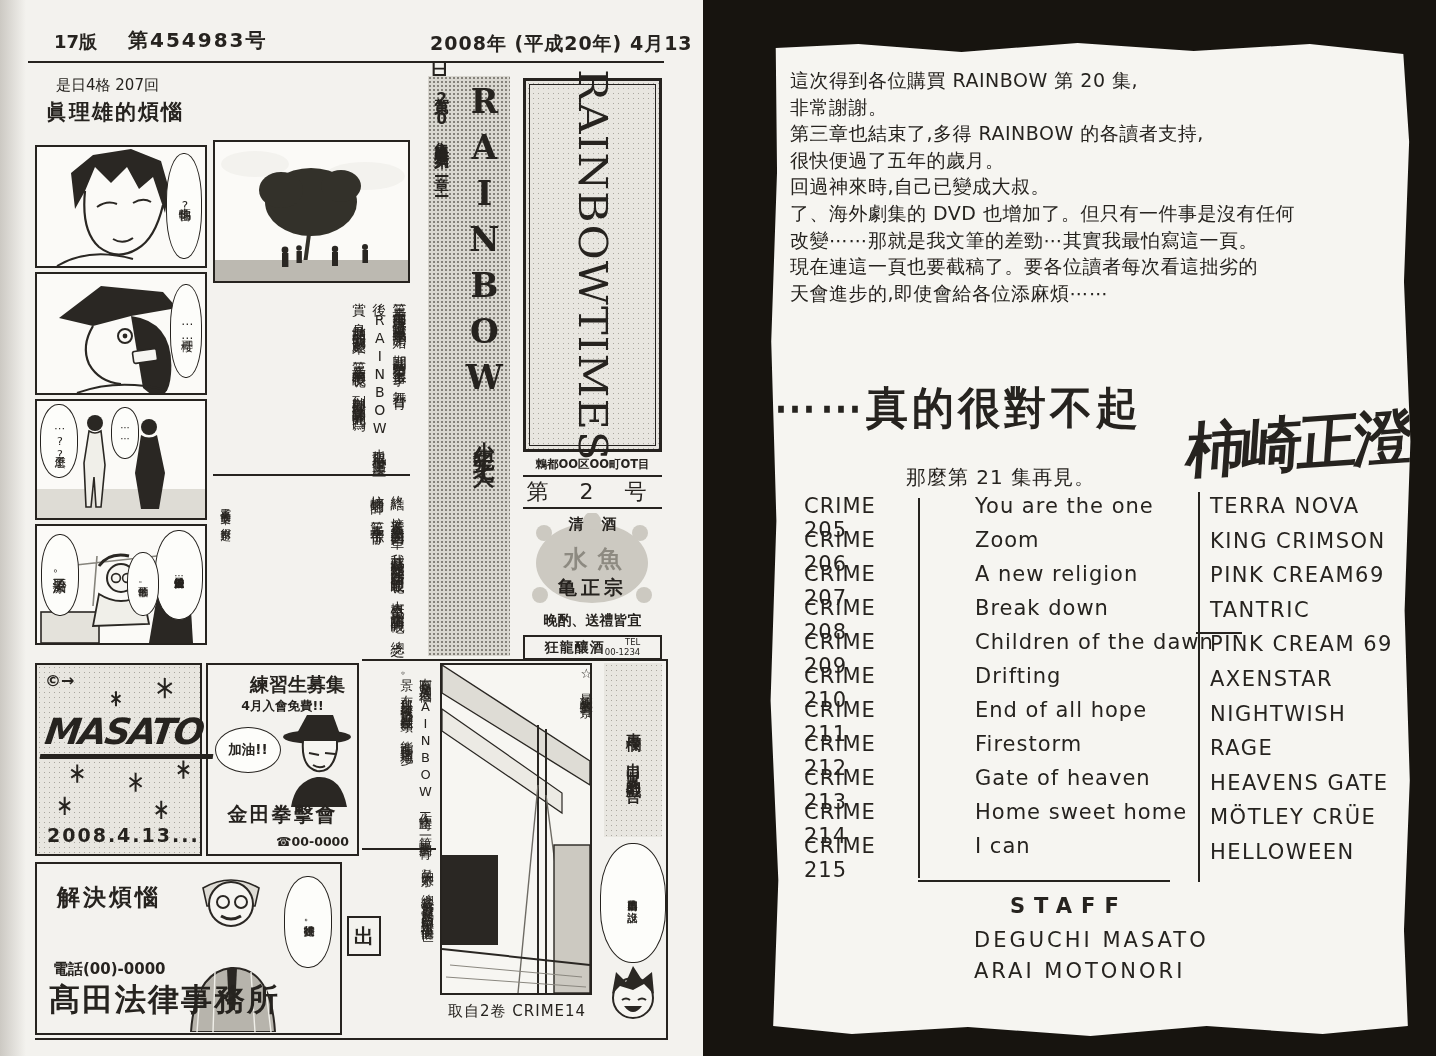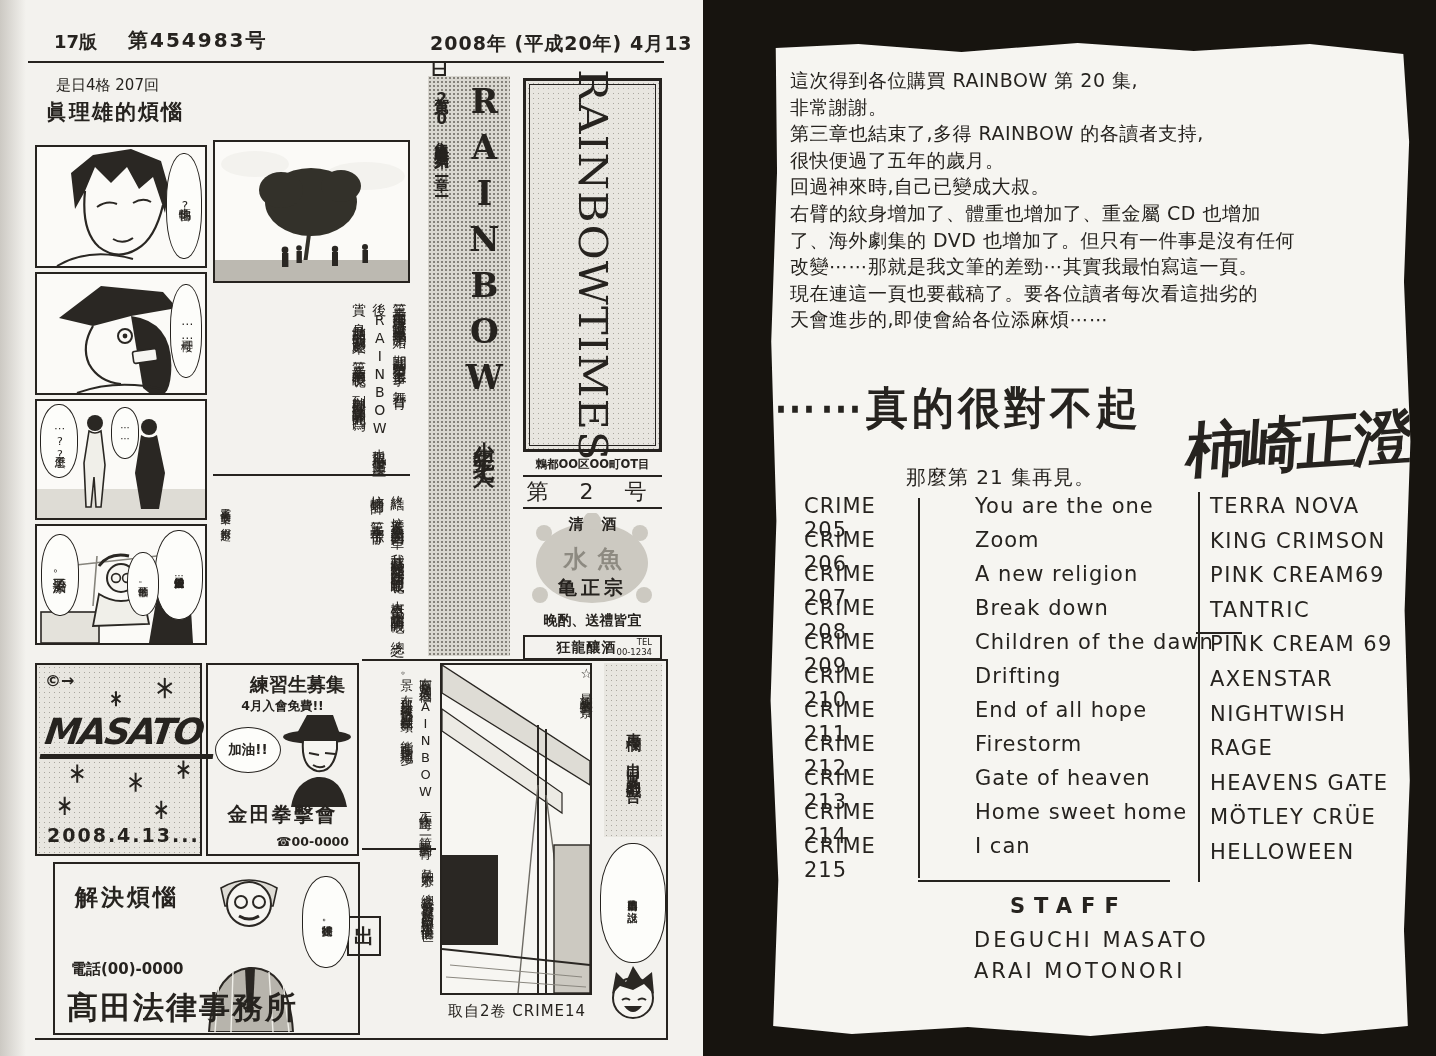--- a/index.html
+++ b/index.html
@@ -51,43 +51,43 @@
           border-bottom:2px solid #26231f;}
   .turtle{left:528px;top:513px;width:129px;height:96px;}
   .sake1{position:absolute;left:0;top:2px;width:100%;text-align:center;font-size:15px;
          letter-spacing:18px;font-weight:700;text-indent:18px;}
   .sake2{position:absolute;left:0;top:30px;width:100%;text-align:center;font-size:24px;
          font-weight:800;color:#8d8a81;letter-spacing:10px;text-indent:10px;}
   .sake3{position:absolute;left:0;top:62px;width:100%;text-align:center;font-size:19px;
          font-weight:800;letter-spacing:4px;}
   .tagline{left:523px;top:612px;width:139px;font-size:14px;text-align:center;font-weight:600;}
   .brewery{left:523px;top:635px;width:139px;height:25px;border:2px solid #26231f;box-sizing:border-box;
-           display:flex;align-items:center;justify-content:flex-end;padding:0 8px;}
+           display:flex;align-items:center;justify-content:center;padding:0 8px;}
   .brewery-name{font-size:14px;font-weight:700;letter-spacing:1px;}
   .brewery-tel{font-size:8.5px;line-height:1.1;text-align:right;white-space:pre-line;}
   
   .masato{left:35px;top:663px;width:167px;height:193px;border:2.5px solid #26231f;box-sizing:border-box;}
   .m-mark{position:absolute;left:8px;top:6px;font-size:16px;font-weight:700;}
   .m-name{position:absolute;left:6px;top:46px;font-size:36px;font-weight:900;font-style:italic;
           transform:skewX(-8deg);border-bottom:5px solid #26231f;padding:0 14px 2px 2px;letter-spacing:-2px;}
   .m-date{position:absolute;left:10px;bottom:8px;font-size:19px;letter-spacing:2px;font-weight:600;}
   .boxing{left:206px;top:663px;width:153px;height:193px;border:2.5px solid #26231f;box-sizing:border-box;}
   .bx-title{position:absolute;left:0;top:7px;width:100%;text-align:center;font-size:19px;font-weight:800;margin-left:15px;}
   .bx-sub{position:absolute;left:0;top:33px;width:100%;text-align:center;font-size:12.5px;font-weight:600;}
   .bx-bubble{position:absolute;left:7px;top:62px;width:64px;height:44px;border:1.5px solid #26231f;
              border-radius:50%;display:flex;align-items:center;justify-content:center;font-size:13.5px;
              font-weight:700;background:#fdfdfa;z-index:2;text-align:center;}
   .bx-name{position:absolute;left:0;bottom:26px;width:100%;text-align:center;font-size:20px;
            font-weight:800;letter-spacing:2px;}
   .bx-tel{position:absolute;right:8px;bottom:5px;font-size:12.5px;font-weight:700;}
-  .law{left:35px;top:862px;width:307px;height:173px;border:2.5px solid #26231f;box-sizing:border-box;margin-left:18px;}
+  .law{left:35px;top:862px;width:307px;height:173px;border:2.5px solid #26231f;box-sizing:border-box;}
   .law-title{position:absolute;left:20px;top:18px;font-size:23px;font-weight:700;letter-spacing:3px;}
   .law-bubble{right:8px;top:12px;width:46px;height:90px;font-size:11px;}
   .law-tel{position:absolute;left:16px;top:96px;font-size:15px;font-weight:700;}
-  .law-name{position:absolute;left:12px;bottom:4px;font-size:31px;font-weight:800;letter-spacing:2px;}
+  .law-name{position:absolute;left:12px;bottom:12px;font-size:31px;font-weight:800;letter-spacing:2px;}
   .stamp{left:347px;top:916px;width:30px;height:36px;border:2px solid #26231f;display:flex;
          align-items:center;justify-content:center;font-size:20px;font-weight:800;}
   .midrule-top{left:362px;top:659px;width:306px;height:2px;}
   .mid1{left:366px;top:668px;width:68px;height:176px;font-size:13px;}
   .midrule{left:362px;top:848px;width:74px;height:2px;}
   .mid2{left:380px;top:858px;width:56px;height:150px;font-size:13px;}
   .bgart{left:440px;top:663px;width:152px;height:332px;border:2px solid #26231f;box-sizing:border-box;background:#f7f6f2;}
   .bgcap{left:448px;top:1002px;font-size:15px;letter-spacing:1px;}
   .arthead{left:576px;top:666px;height:172px;font-size:13px;}
   .gossip{left:604px;top:663px;width:58px;height:174px;display:flex;align-items:center;justify-content:center;}
@@ -345,21 +345,20 @@
   <div class="rp">
     <div class="paper">
 
       <div class="abs rp-par">
 
       <div class="rp-line">這次得到各位購買 RAINBOW 第 20 集,</div>
           <div class="rp-line">非常謝謝。</div>
           <div class="rp-line">第三章也結束了,多得 RAINBOW 的各讀者支持,</div>
           <div class="rp-line">很快便過了五年的歲月。</div>
           <div class="rp-line">回過神來時,自己已變成大叔。</div>
-          <div class="rp-line">右臂的紋身增加了、體重也增加了、重金屬 CD 也增加</div>
           <div class="rp-line">了、海外劇集的 DVD 也增加了。但只有一件事是沒有任何</div>
           <div class="rp-line">改變⋯⋯那就是我文筆的差勁⋯其實我最怕寫這一頁。</div>
           <div class="rp-line">現在連這一頁也要截稿了。要各位讀者每次看這拙劣的</div>
           <div class="rp-line">天會進步的,即使會給各位添麻煩⋯⋯</div>
         </div>
 
       <div class="abs rp-headline">⋯⋯真的很對不起</div>
       <div class="abs rp-farewell">那麼第 21 集再見。</div>
       <div class="abs rp-sign">柿崎正澄</div>
 

